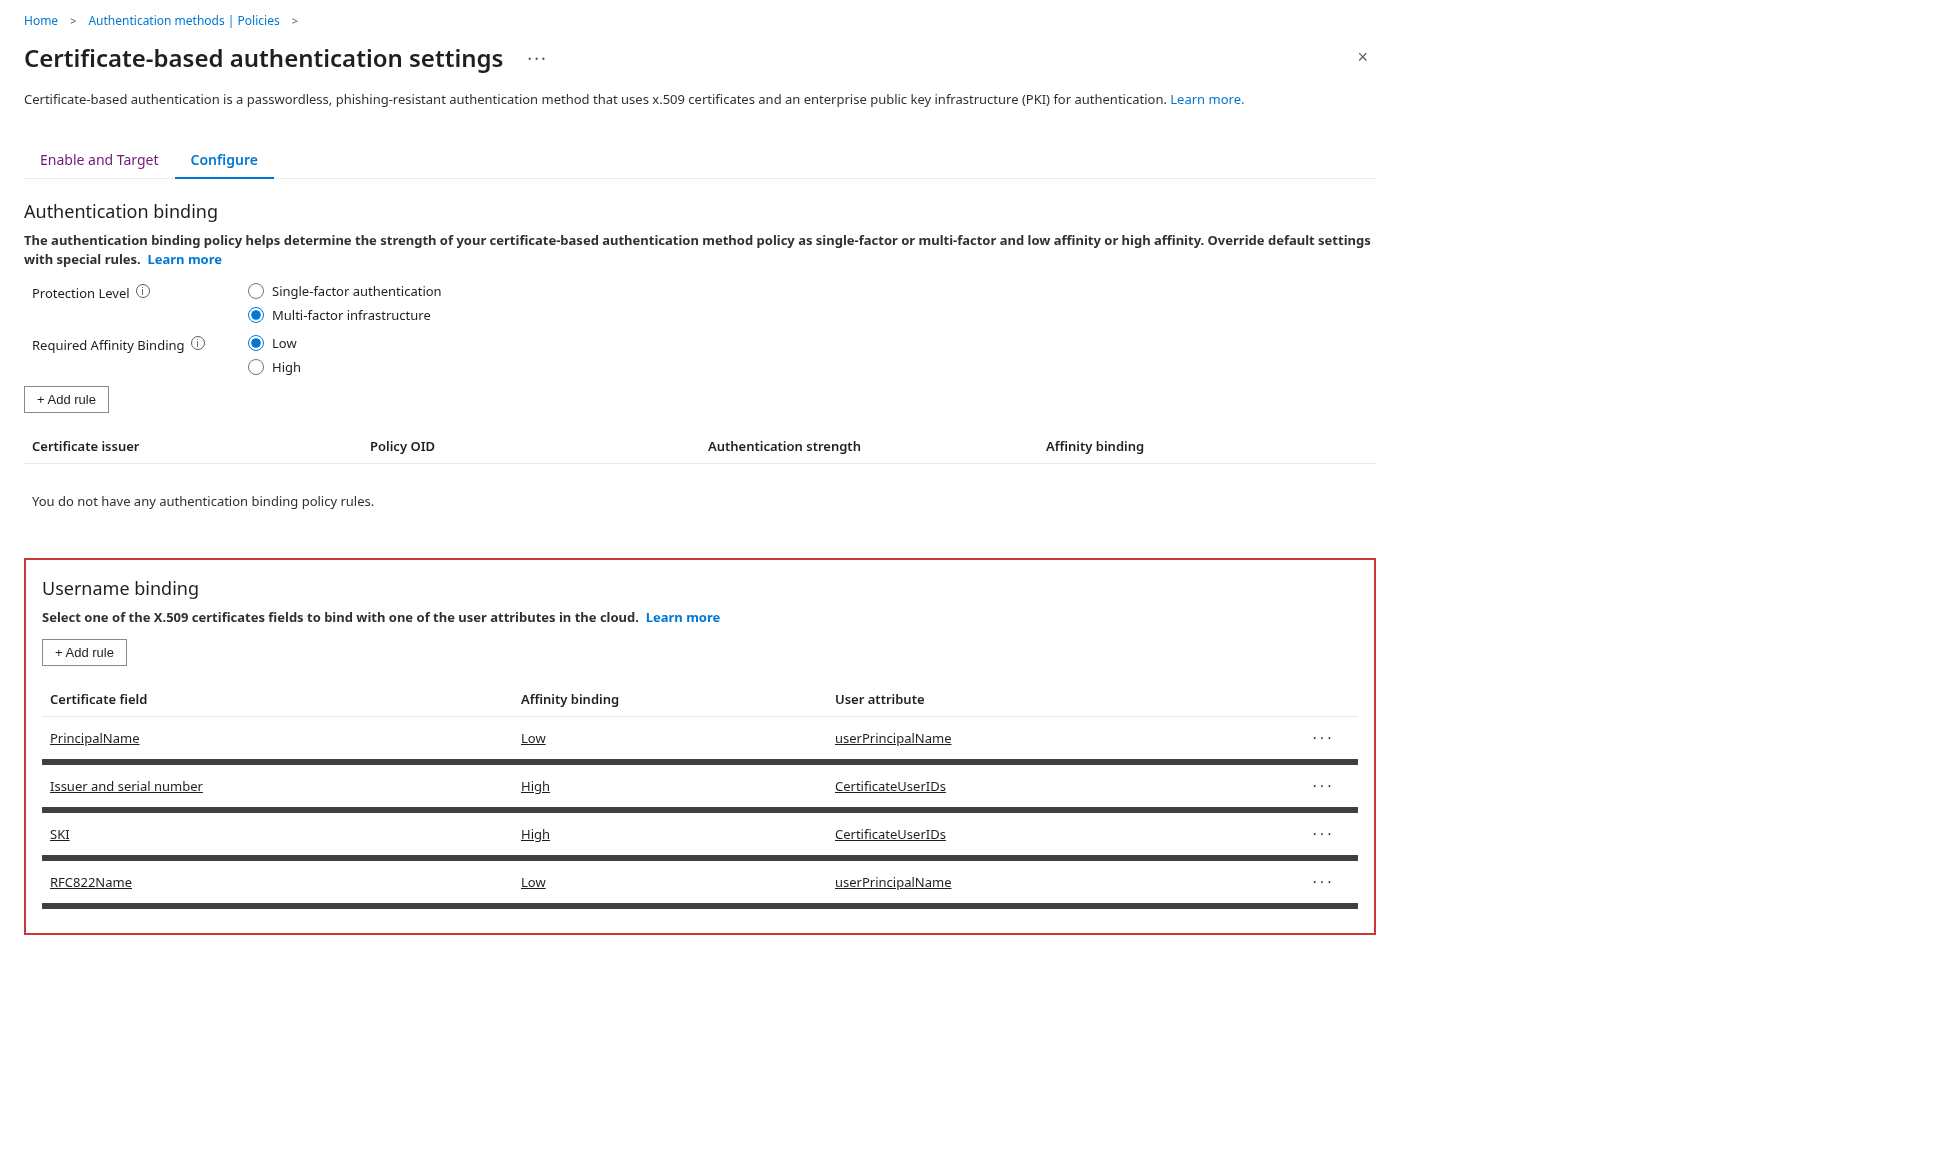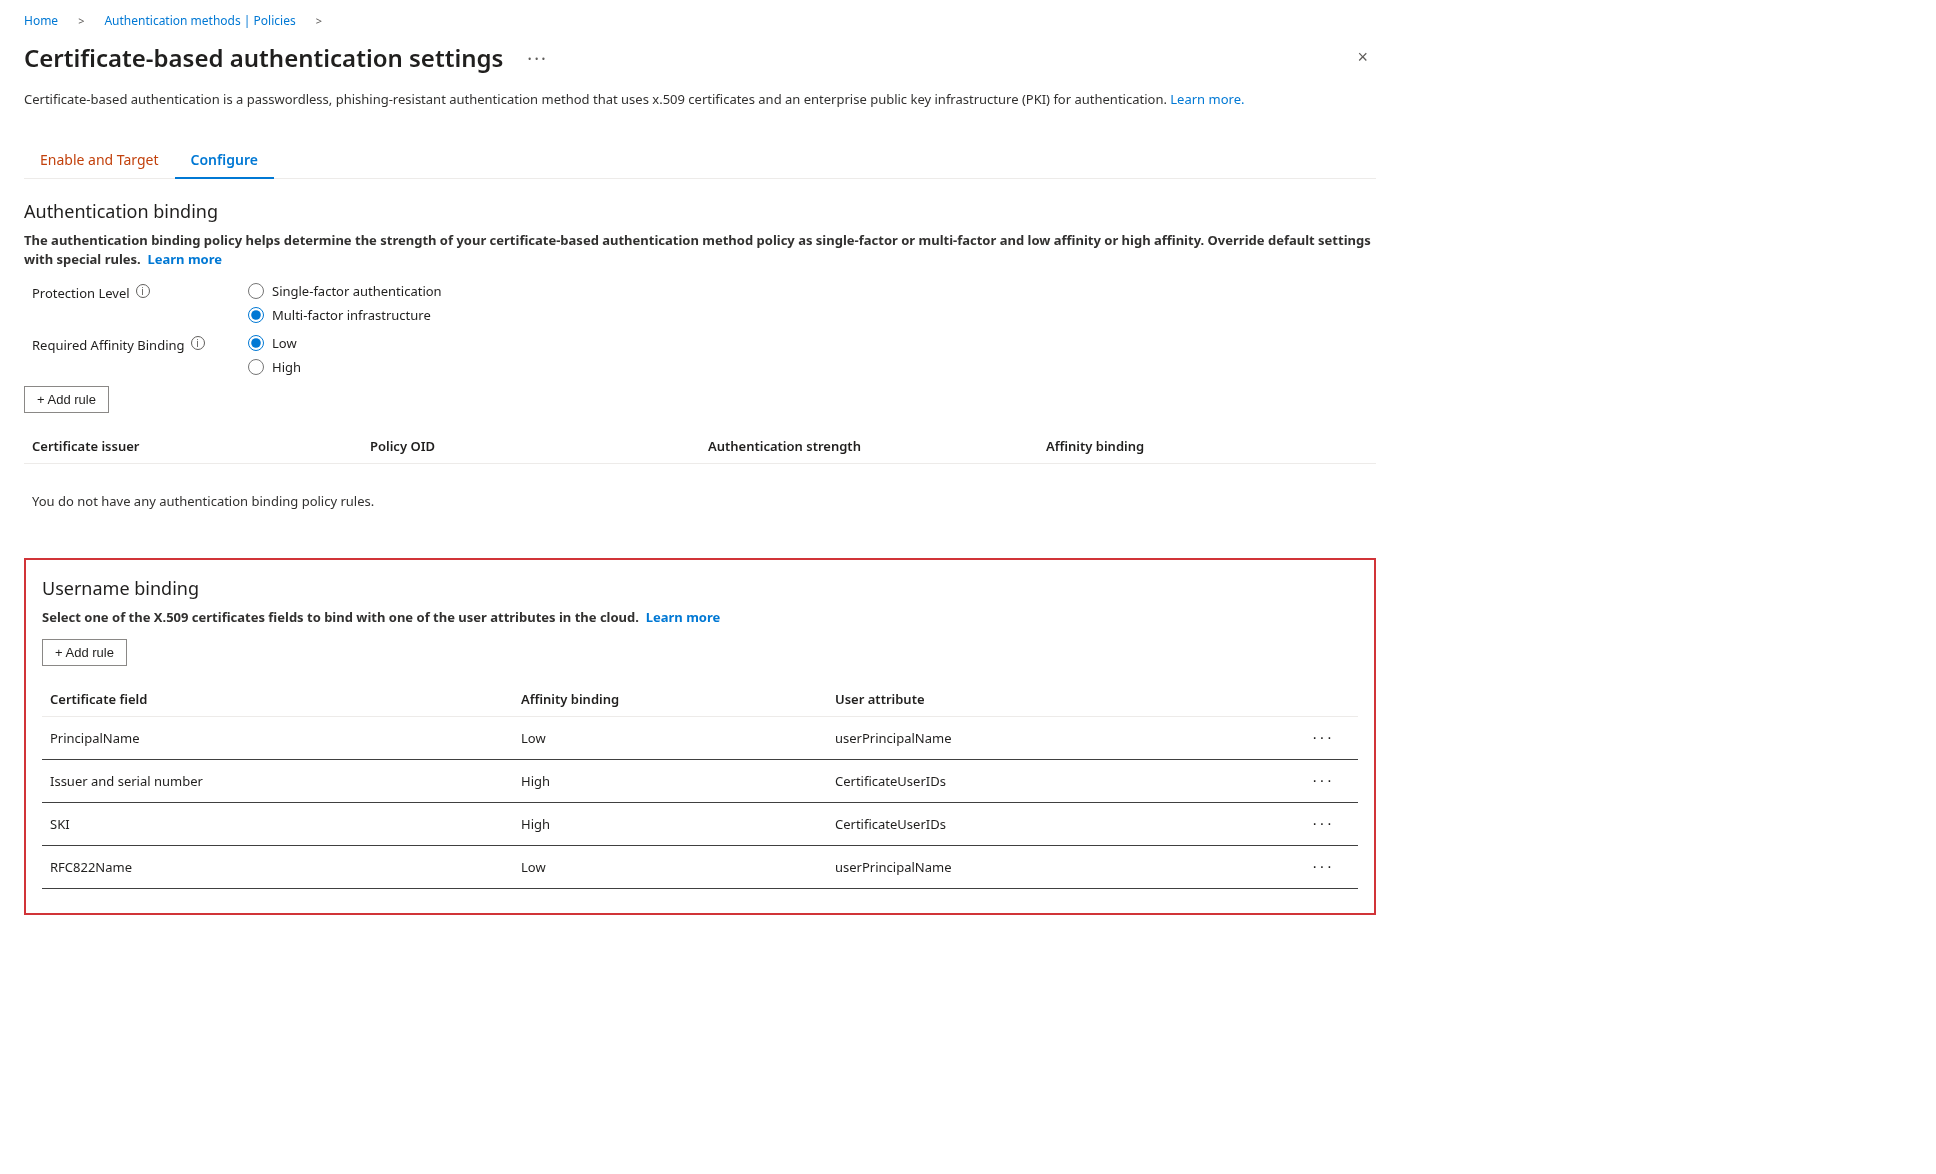--- a/index.html
+++ b/index.html
@@ -11,21 +11,21 @@
       padding: 0;
     }
     .page-container {
       max-width: 1400px;
       padding: 12px 24px 24px 24px;
       position: relative;
     }
     .breadcrumb {
       display: flex;
       align-items: center;
-      gap: 20px;
+      gap: 12px;
       font-size: 12px;
       margin-bottom: 12px;
       color: #605e5c;
     }
     .breadcrumb a {
       color: #0078d4;
       text-decoration: none;
     }
     .breadcrumb-sep {
       color: #605e5c;
@@ -74,21 +74,21 @@
     .tabs {
       display: flex;
       border-bottom: 1px solid #edebe9;
       margin-bottom: 20px;
       gap: 0;
     }
     .tab {
       padding: 8px 16px;
       cursor: pointer;
       font-size: 14px;
-      color: #c2410c;
+      color: #701a75;
       border-bottom: 2px solid transparent;
       margin-bottom: -1px;
       text-decoration: none;
     }
     .tab.active {
       border-bottom: 2px solid #0078d4;
       color: #0078d4;
       font-weight: 600;
     }
 
@@ -195,24 +195,25 @@
       padding: 28px 8px;
     }
 
     .username-binding-section {
       border: 2px solid #d13438;
       padding: 16px;
       margin-top: 20px;
     }
     .table-row-data {
       display: grid;
-      border-bottom: 1px solid #404040;
+      border-bottom: 6px solid #404040;
       padding: 10px 0;
       font-size: 13px;
       align-items: center;
+      text-decoration: underline;
     }
     .table-row-data-username {
       grid-template-columns: 3fr 2fr 3fr 60px;
     }
     .table-cell {
       padding: 0 8px;
       color: #201f1e;
     }
     .more-options-btn {
       background: none;

